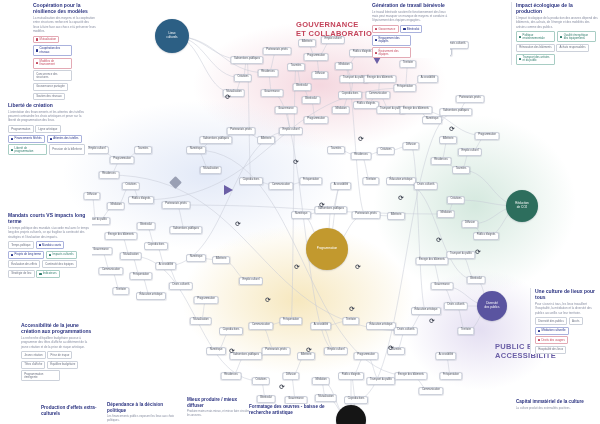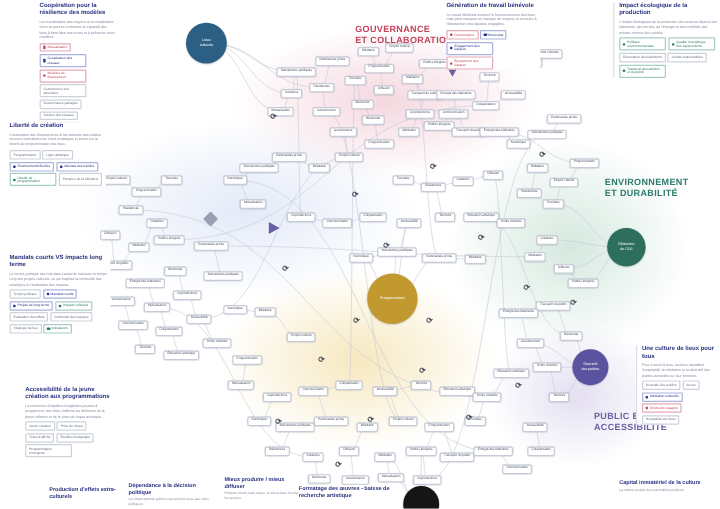--- a/index.html
+++ b/index.html
@@ -329,24 +329,20 @@
       <span>des publics</span>
     </div>
     <div class="hub" style="left: 336px; top: 405px; width: 30px; height: 30px; background: rgb(21, 21, 21);"></div>
     <div class="shape tri-down" style="left: 372px; top: 55px; border-top-color: rgb(107, 95, 166);"></div>
     <div class="shape tri-right" style="left: 224px; top: 185px; border-left-color: rgb(107, 95, 166);"></div>
     <div class="shape diamond" style="left: 171px; top: 178px; background: rgb(154, 160, 180);"></div>
     <div class="zone" style="left: 296px; top: 21px; color: rgb(196, 67, 90);">
       <div>GOUVERNANCE</div>
       <div>ET COLLABORATION</div>
     </div>
-    <div class="zone" style="left: 504px; top: 148px; color: rgb(46, 124, 108);">
-      <div>ENVIRONNEMENT</div>
-      <div>ET DURABILITÉ</div>
-    </div>
     <div class="zone" style="left: 495px; top: 343px; color: rgb(106, 94, 166);">
       <div>PUBLIC ET</div>
       <div>ACCESSIBILITÉ</div>
     </div>
     <div class="panel" style="left: 33px; top: 2px; width: 63px;">
       <h3>Coopération pour la résilience des modèles</h3>
       <p>La mutualisation des moyens et la coopération entre structures renforcent la capacité des lieux à faire face aux chocs et à préserver leurs modèles.</p>
       <div class="tags">
         <span class="tag red">
           <i class="dot"></i>

